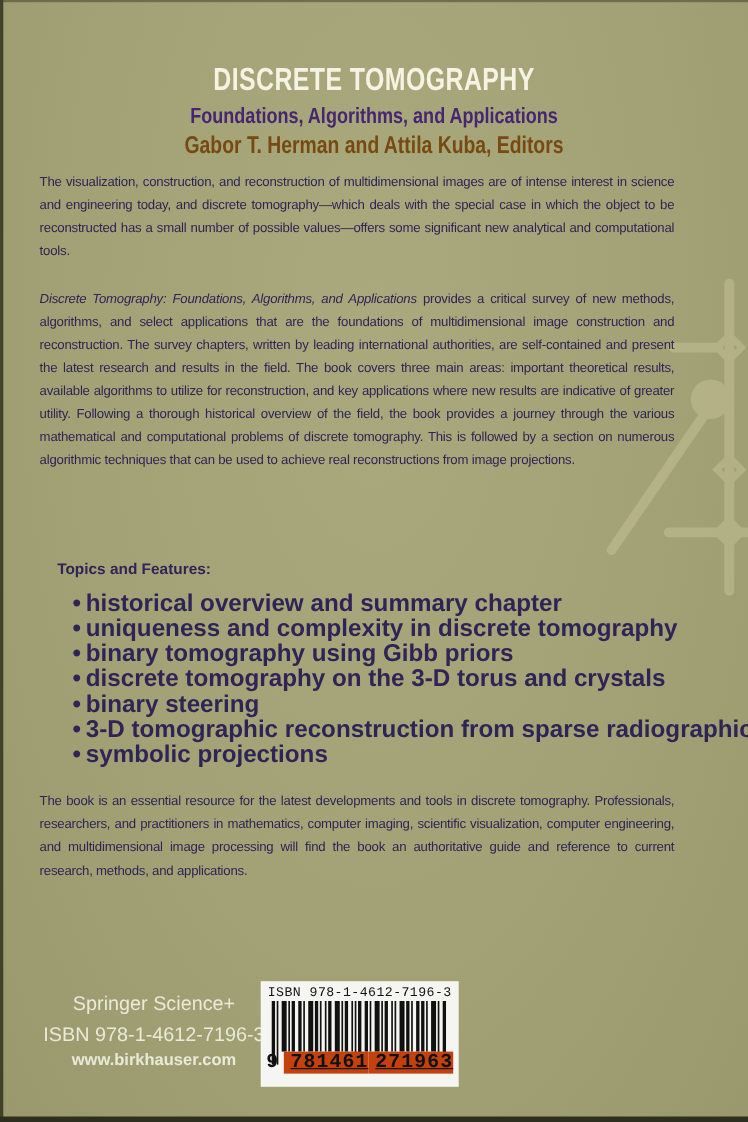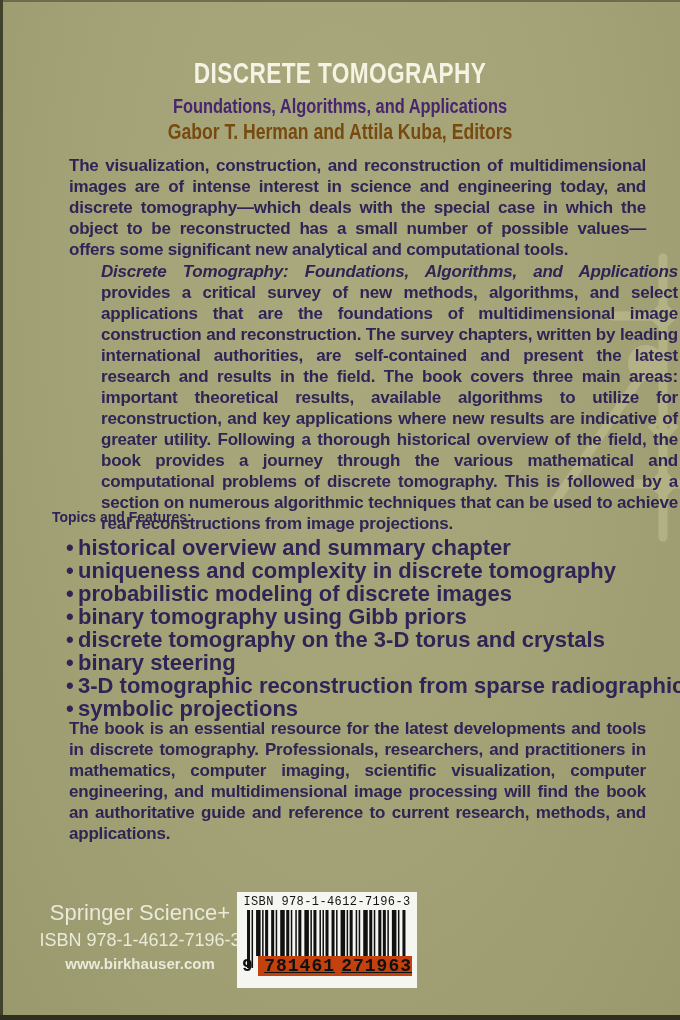--- a/index.html
+++ b/index.html
@@ -11,34 +11,34 @@
   .edge-left{position:absolute;left:0;top:0;width:3px;height:100%;background:#41422c;}
   .edge-bottom{position:absolute;left:0;bottom:0;width:100%;height:5px;background:#2e2f1e;}
   .edge-top{position:absolute;left:0;top:0;width:100%;height:2px;background:rgba(45,46,28,.45);}
 
   .hdr{position:absolute;left:0;width:100%;text-align:center;white-space:nowrap;}
   .title{top:57px;font-size:29px;font-weight:700;color:#f5f3e3;transform:scaleX(.78);letter-spacing:.5px;}
   .subtitle{top:95px;font-size:20px;font-weight:700;color:#472570;transform:scaleX(.82);}
   .editors{top:119px;font-size:22px;font-weight:700;color:#764a10;transform:scaleX(.80);}
 
   .bodytext{
-    position:absolute;left:69px;width:577px;color:#2e2456;font-weight:700;
-    font-size:17px;line-height:21px;text-align:justify;letter-spacing:-.2px;
+    position:absolute;left:36px;width:577px;color:#2e2456;font-weight:400;
+    font-size:12px;line-height:21px;text-align:justify;letter-spacing:-.2px;
   }
-  .p1{top:155px;} .p2{top:261px;margin-left:32px;} .p3{top:718px;}
+  .p1{top:155px;} .p2{top:261px;} .p3{top:718px;}
   .lead-italic{font-style:italic;}
   .topics-label{position:absolute;left:52px;top:509px;color:#2e2456;font-weight:700;font-size:14px;}
   .bullets{position:absolute;left:66px;top:536px;width:560px;color:#2e2456;font-weight:700;font-size:22px;}
   .bullet-row{line-height:23px;white-space:nowrap;}
   .bullet-dot{display:inline-block;width:12px;}
 
   .watermark{position:absolute;left:545px;top:245px;opacity:.45;pointer-events:none;}
 
   .pub{position:absolute;left:26px;top:903px;width:228px;text-align:center;color:#e9ead9;}
-  .pub-name{font-size:22px;line-height:19px;font-weight:400;}
+  .pub-name{font-size:18px;line-height:19px;font-weight:400;}
   .pub-isbn{font-size:18px;line-height:18px;margin-top:9px;font-weight:400;}
   .pub-site{font-size:15px;margin-top:6px;font-weight:700;}
 
   .barcode{
     position:absolute;left:237px;top:892px;width:180px;height:96px;background:#f5f5f1;
     display:flex;flex-direction:column;align-items:center;box-sizing:border-box;padding-top:3px;
   }
   .bc-isbn{font-family:"Liberation Mono",monospace;font-size:12px;letter-spacing:.4px;color:#141414;white-space:nowrap;}
   .bc-bars{margin-top:1px;}
   .bc-digits{
@@ -75,21 +75,20 @@
   <div class="bodytext p1">The visualization, construction, and reconstruction of multidimensional images are of intense interest in science and engineering today, and discrete tomography—which deals with the special case in which the object to be reconstructed has a small number of possible values—offers some significant new analytical and computational tools.</div>
 
   <div class="bodytext p2">
     <span class="lead-italic">Discrete Tomography: Foundations, Algorithms, and Applications</span><span> provides a critical survey of new methods, algorithms, and select applications that are the foundations of multidimensional image construction and reconstruction. The survey chapters, written by leading international authorities, are self-contained and present the latest research and results in the field. The book covers three main areas: important theoretical results, available algorithms to utilize for reconstruction, and key applications where new results are indicative of greater utility. Following a thorough historical overview of the field, the book provides a journey through the various mathematical and computational problems of discrete tomography. This is followed by a section on numerous algorithmic techniques that can be used to achieve real reconstructions from image projections.</span>
   </div>
 
   <div class="topics-label">Topics and Features:</div>
   <div class="bullets">
       <div class="bullet-row"><span class="bullet-dot">•</span><span>historical overview and summary chapter</span></div>
       <div class="bullet-row"><span class="bullet-dot">•</span><span>uniqueness and complexity in discrete tomography</span></div>
-      <div class="bullet-row"><span class="bullet-dot">•</span><span>probabilistic modeling of discrete images</span></div>
       <div class="bullet-row"><span class="bullet-dot">•</span><span>binary tomography using Gibb priors</span></div>
       <div class="bullet-row"><span class="bullet-dot">•</span><span>discrete tomography on the 3-D torus and crystals</span></div>
       <div class="bullet-row"><span class="bullet-dot">•</span><span>binary steering</span></div>
       <div class="bullet-row"><span class="bullet-dot">•</span><span>3-D tomographic reconstruction from sparse radiographic data</span></div>
       <div class="bullet-row"><span class="bullet-dot">•</span><span>symbolic projections</span></div>
     </div>
 
   <div class="bodytext p3">The book is an essential resource for the latest developments and tools in discrete tomography. Professionals, researchers, and practitioners in mathematics, computer imaging, scientific visualization, computer engineering, and multidimensional image processing will find the book an authoritative guide and reference to current research, methods, and applications.</div>
 
   <div class="pub">

